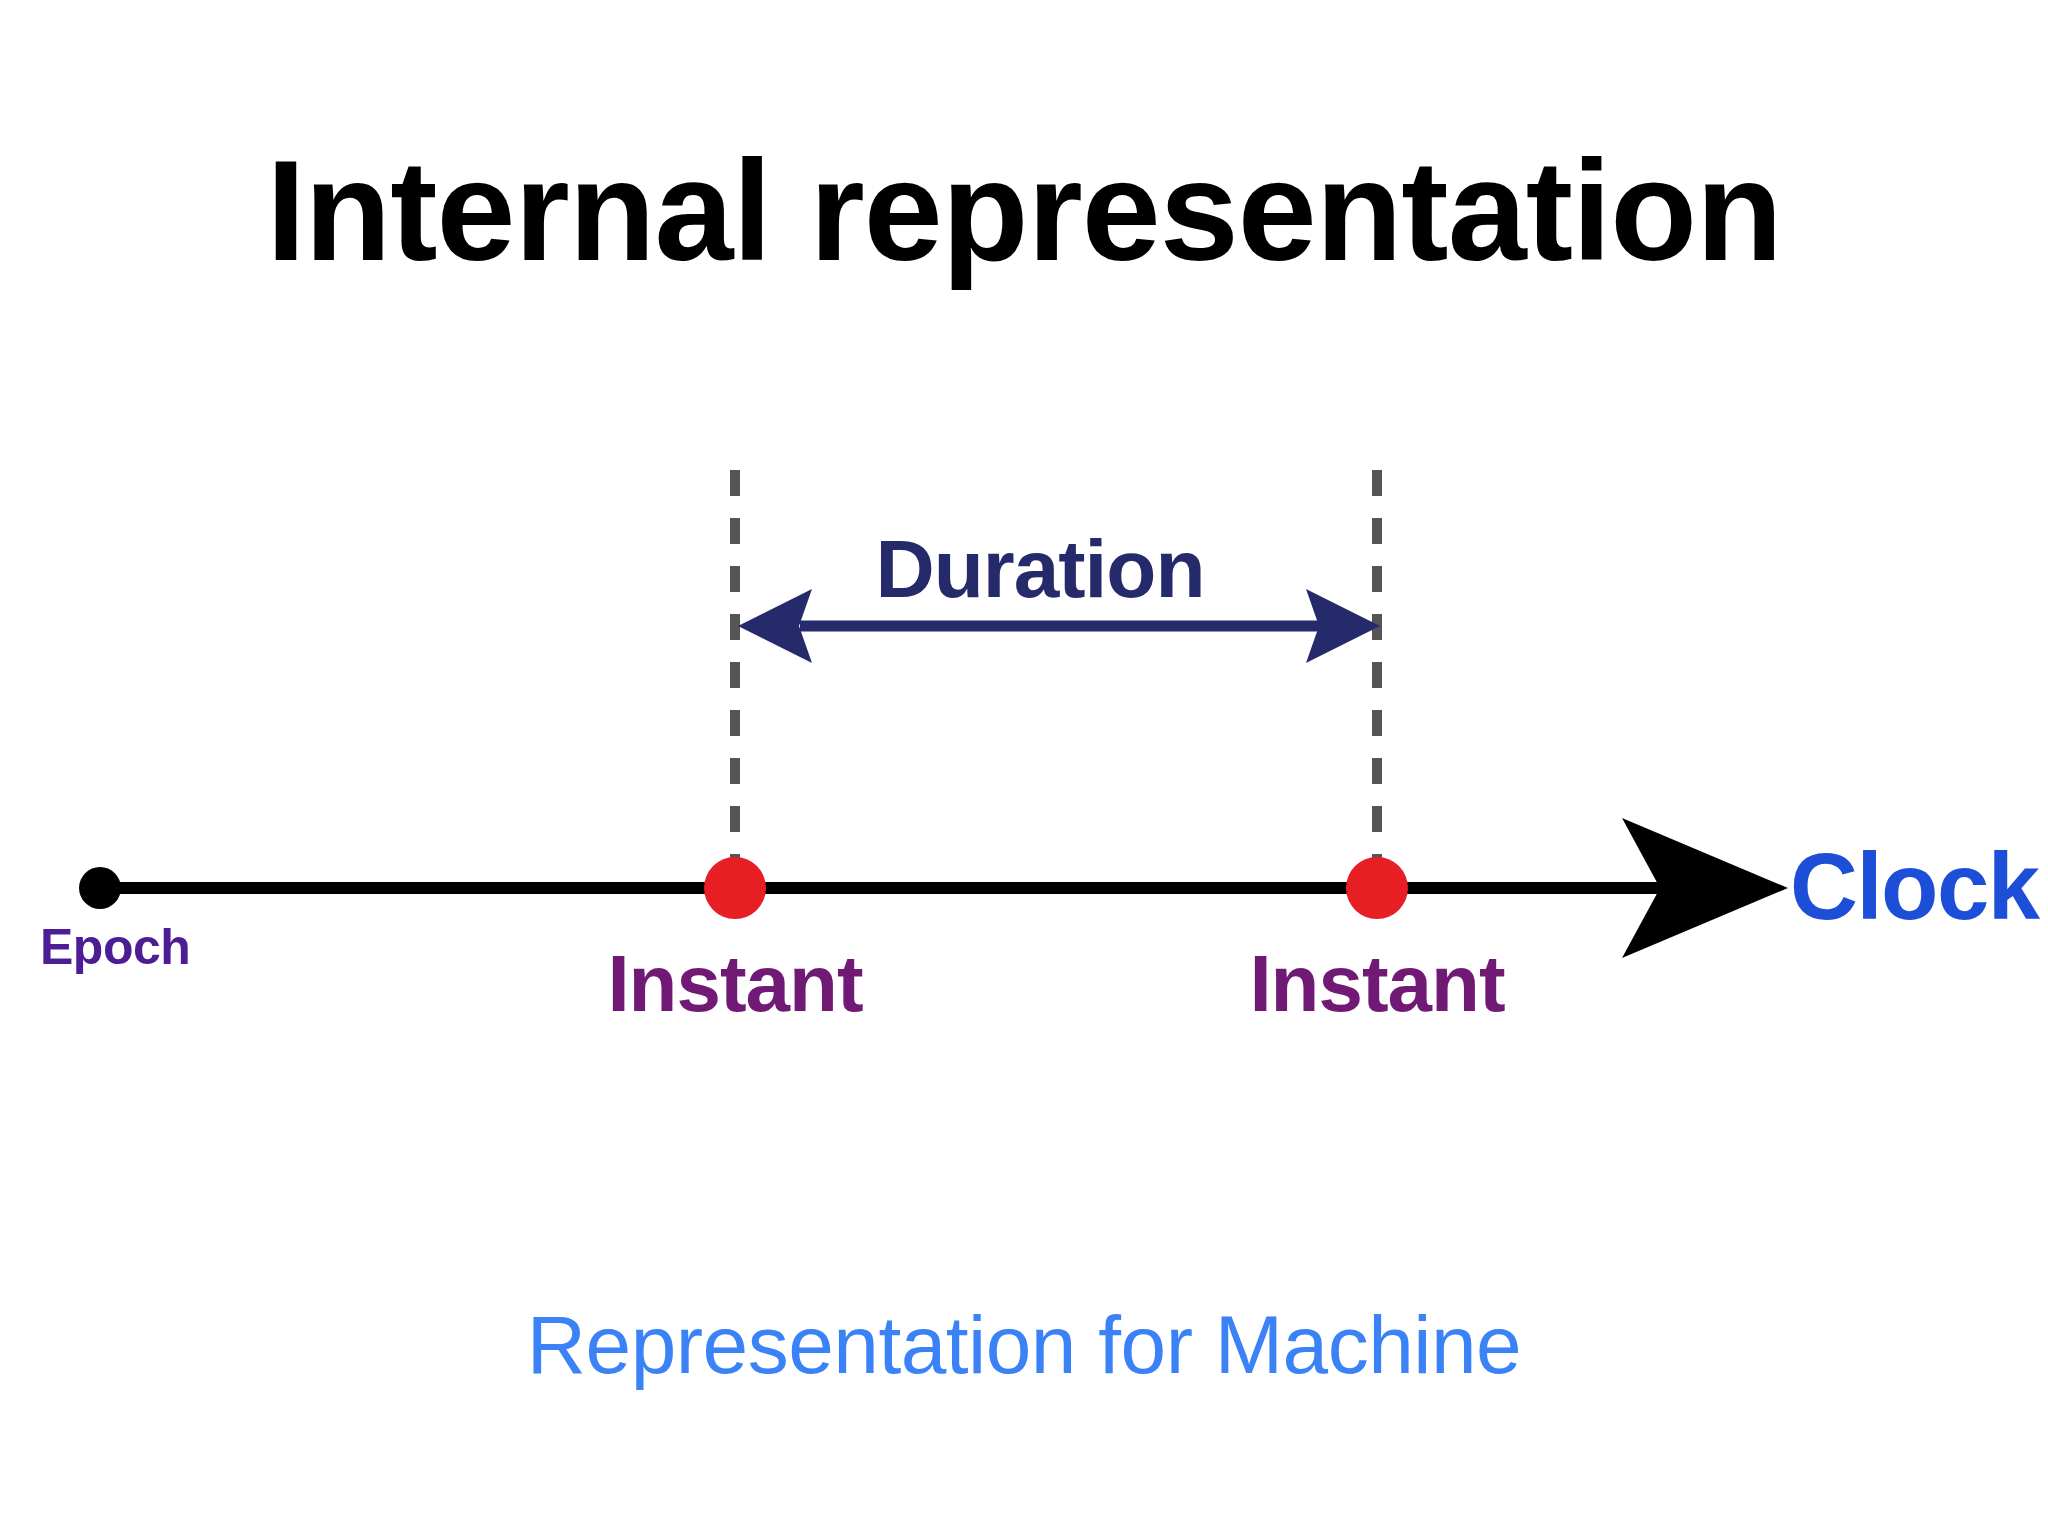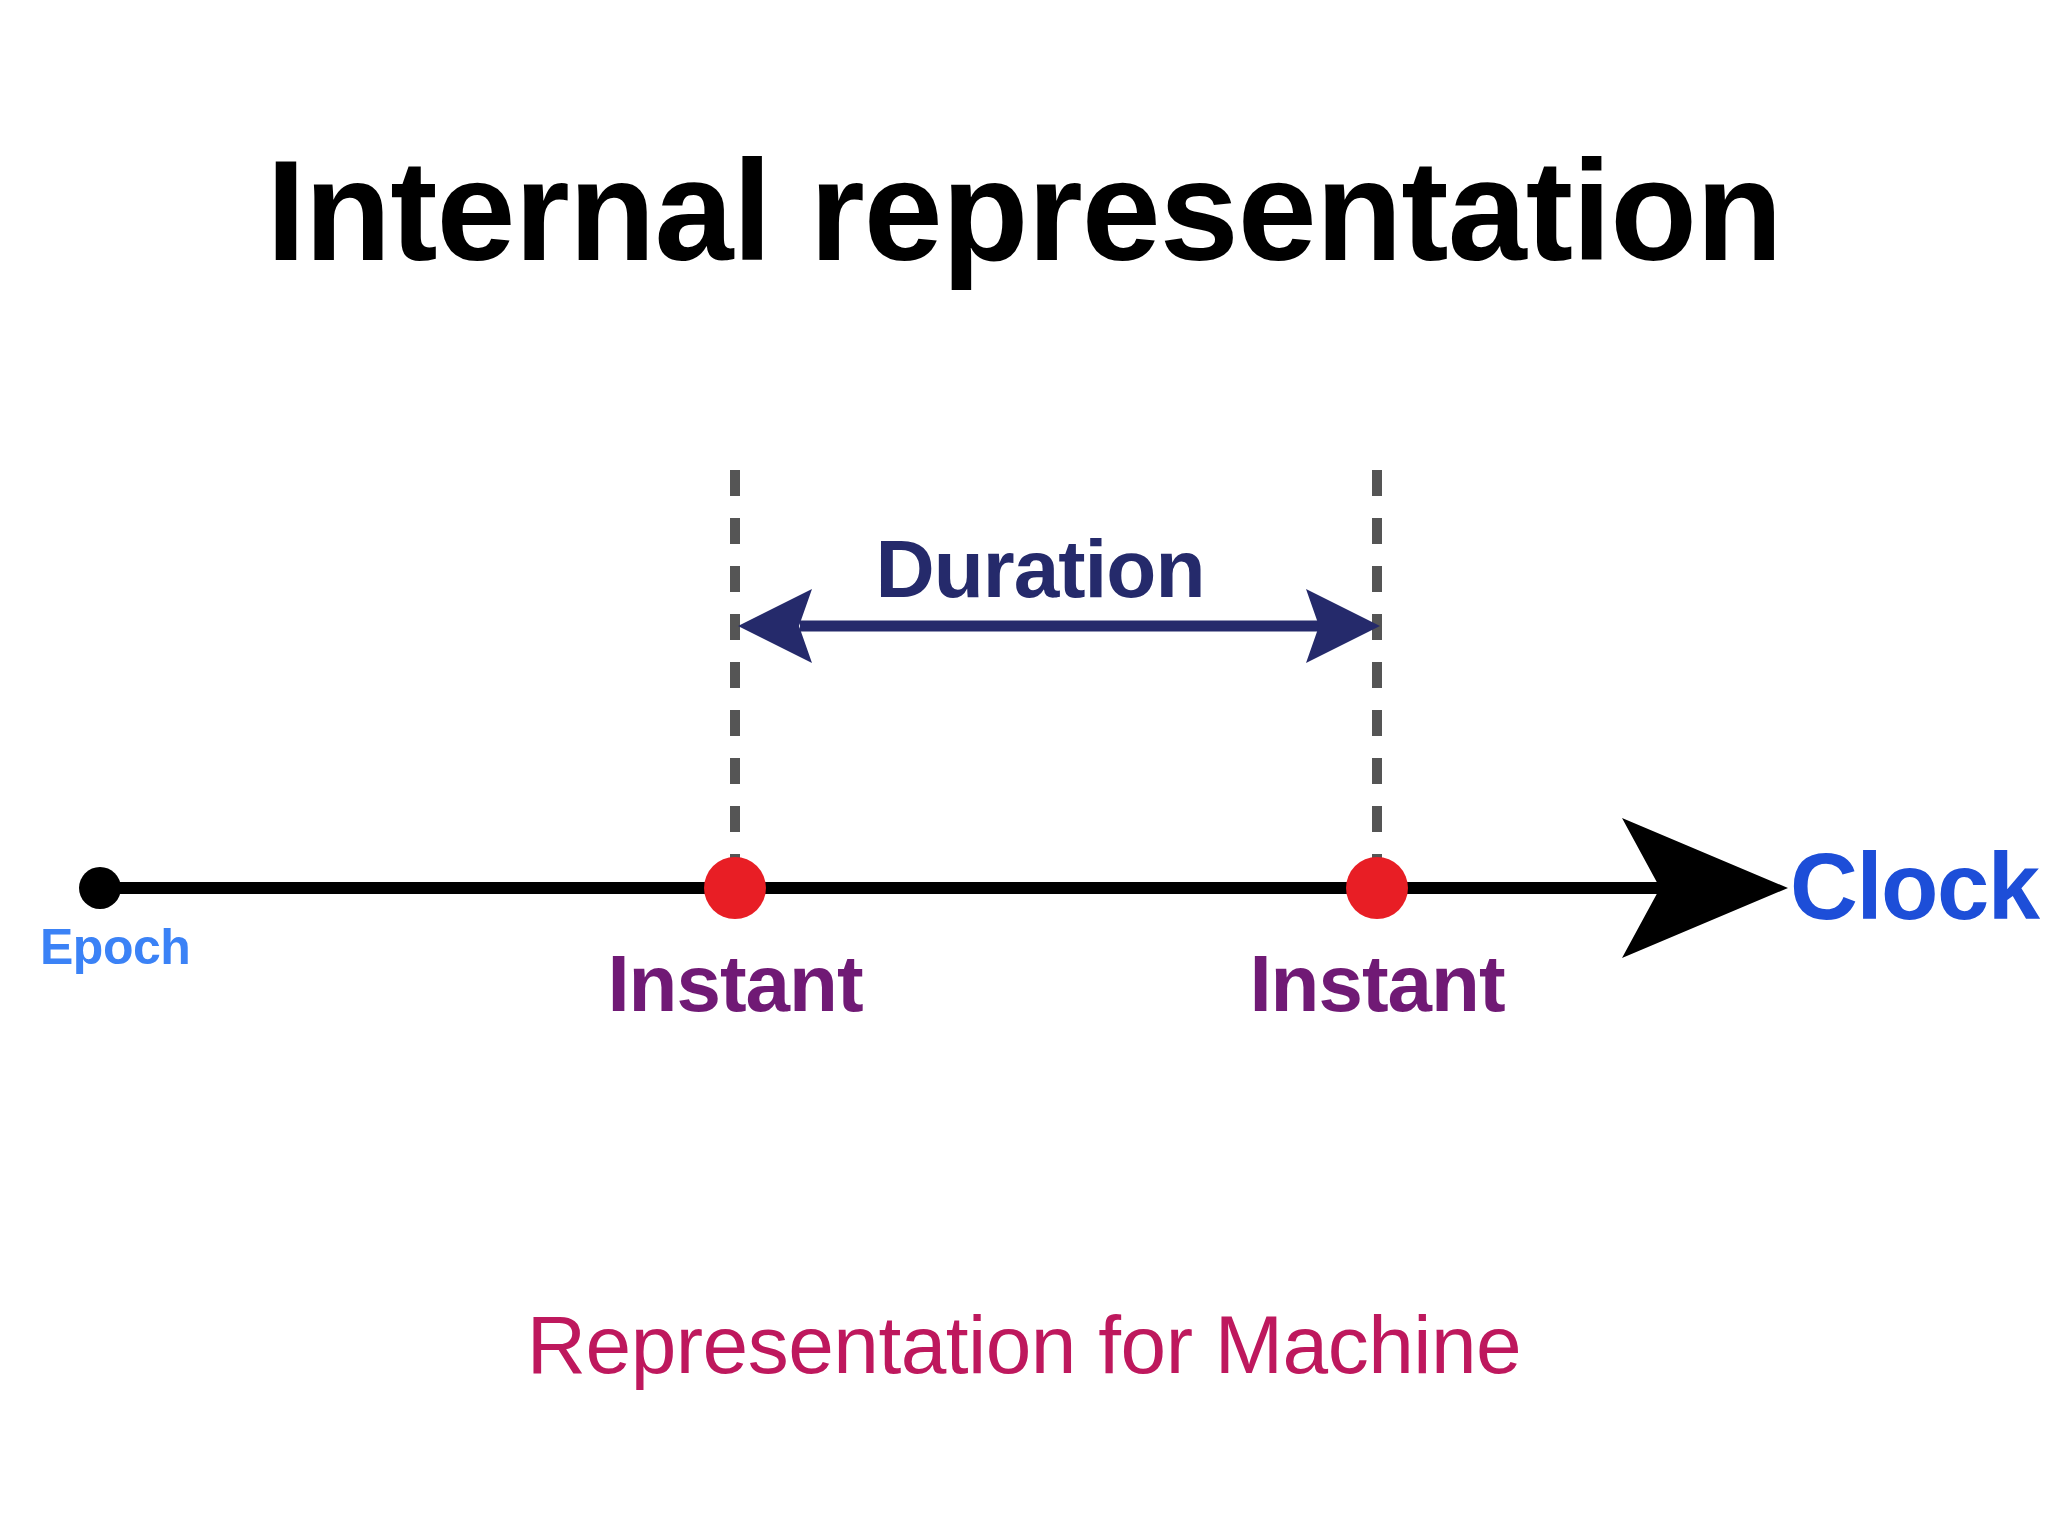--- a/index.html
+++ b/index.html
@@ -72,21 +72,21 @@
     left: 0;
     width: 2048px;
     text-align: center;
     top: 528px;
     transform: translateX(16px);
   }
 
   .lbl-epoch {
     font-size: 50px;
     font-weight: 700;
-    color: #3b82f6;
+    color: #4c1d95;
     left: 40px;
     top: 922px;
     letter-spacing: -0.5px;
   }
 
   .lbl-instant {
     font-size: 80px;
     font-weight: 700;
     color: #701a75;
     letter-spacing: -1px;
@@ -109,21 +109,21 @@
   
   .slide-caption {
     position: absolute;
     left: 0;
     top: 1298px;
     width: 2048px;
     text-align: center;
     font-family: "Liberation Sans", sans-serif;
     font-size: 82px;
     font-weight: 400;
-    color: #be185d;
+    color: #3b82f6;
     letter-spacing: -0.5px;
     white-space: nowrap;
   }
 </style>
 </head>
 <body>
 
 <div id="slide">
 
   <div class="slide-title">Internal representation</div>

